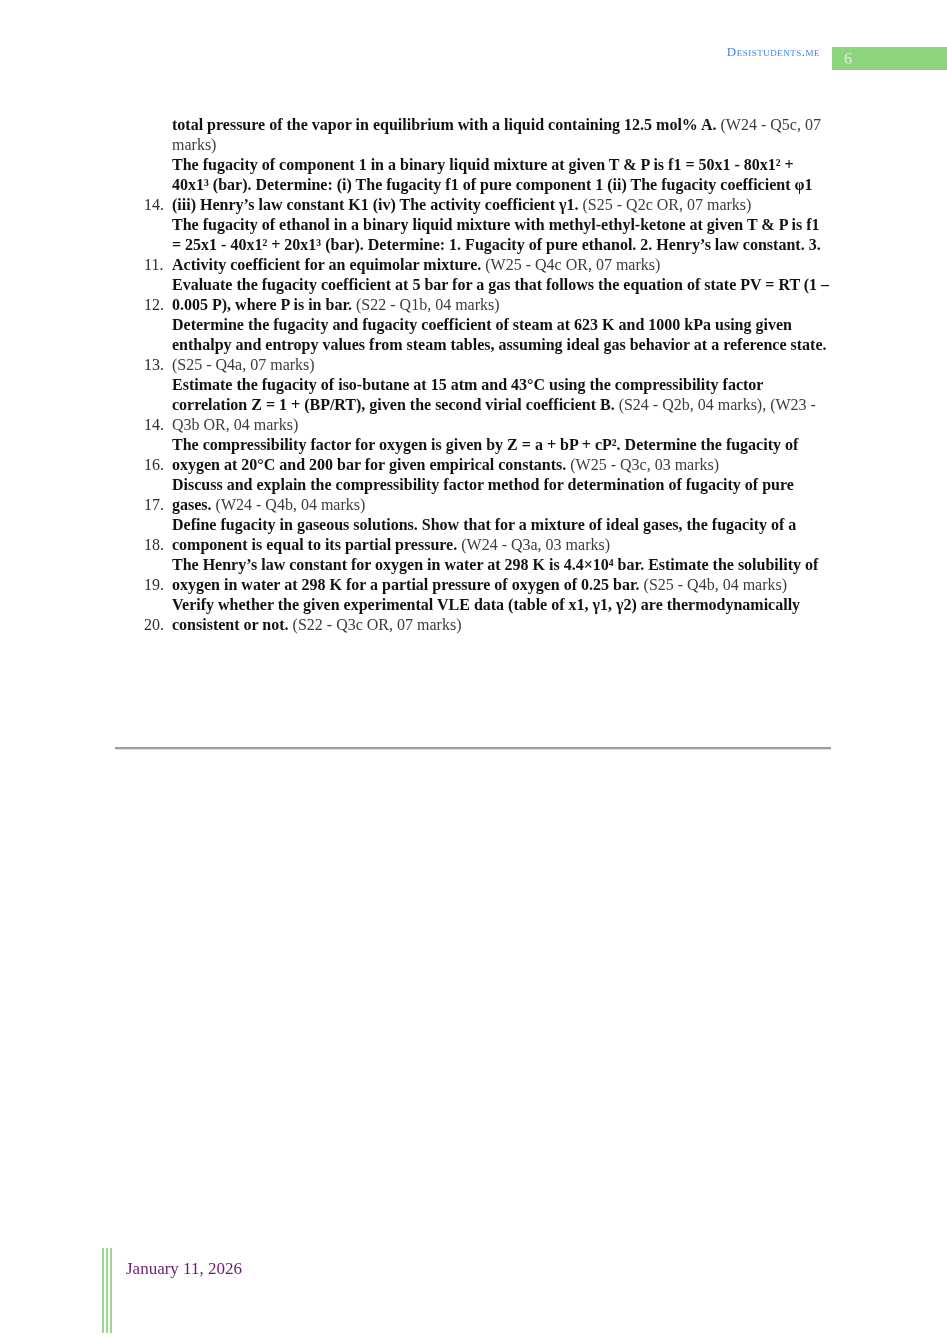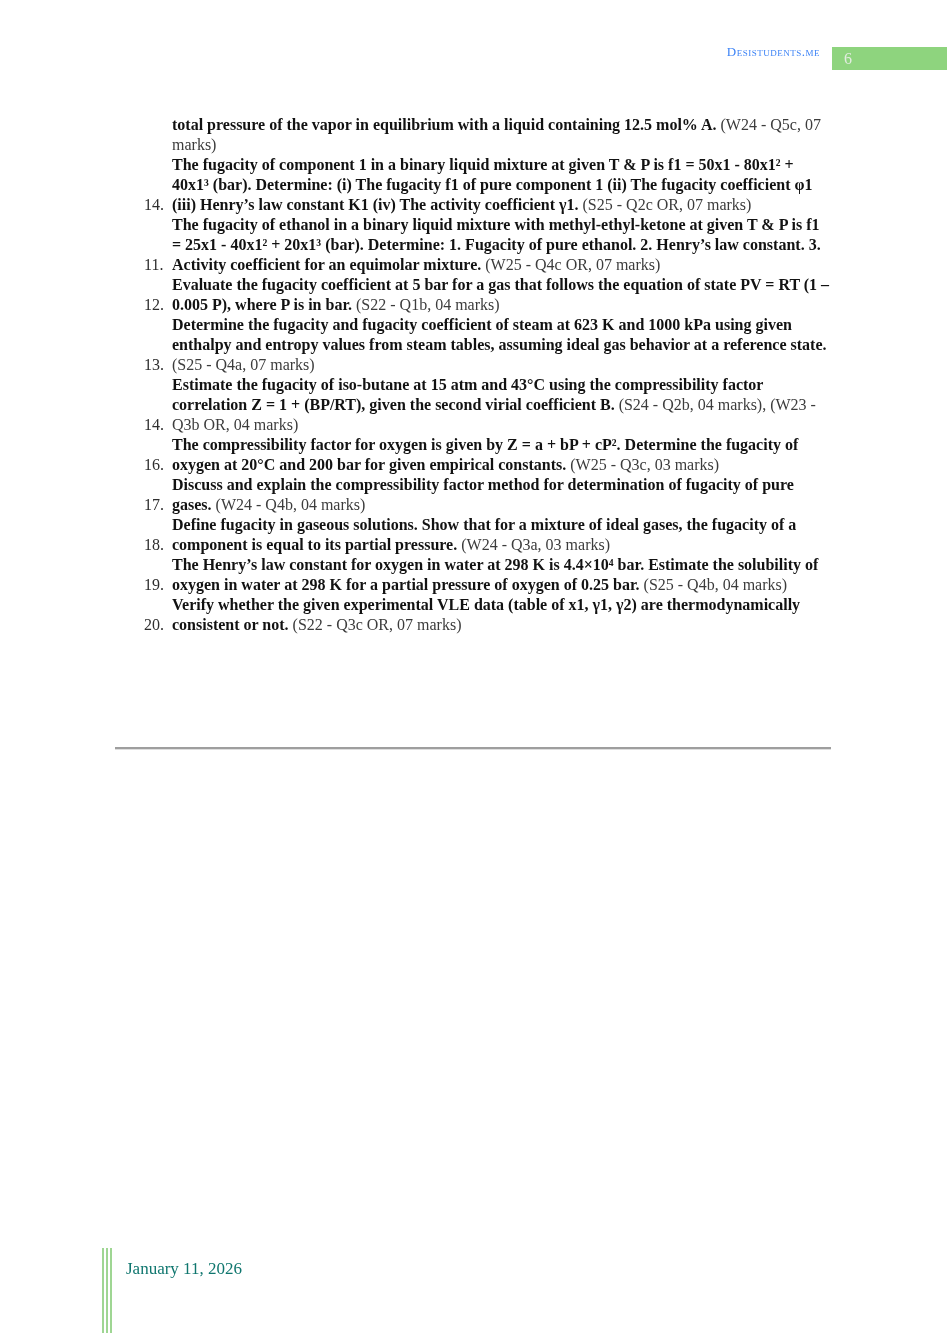--- a/index.html
+++ b/index.html
@@ -77,21 +77,21 @@
   .footer-lines span {
     width: 2px;
     margin-right: 2px;
     background: #9fd693;
   }
   .footer-date {
     position: absolute;
     left: 126px;
     top: 1259px;
     font-size: 17px;
-    color: #0f766e;
+    color: #701a75;
   }
 </style>
 </head>
 <body>
 
 <div class="page">
 
   <div class="site-title">Desistudents.me</div>
   <div class="page-badge">
     <span>6</span>

